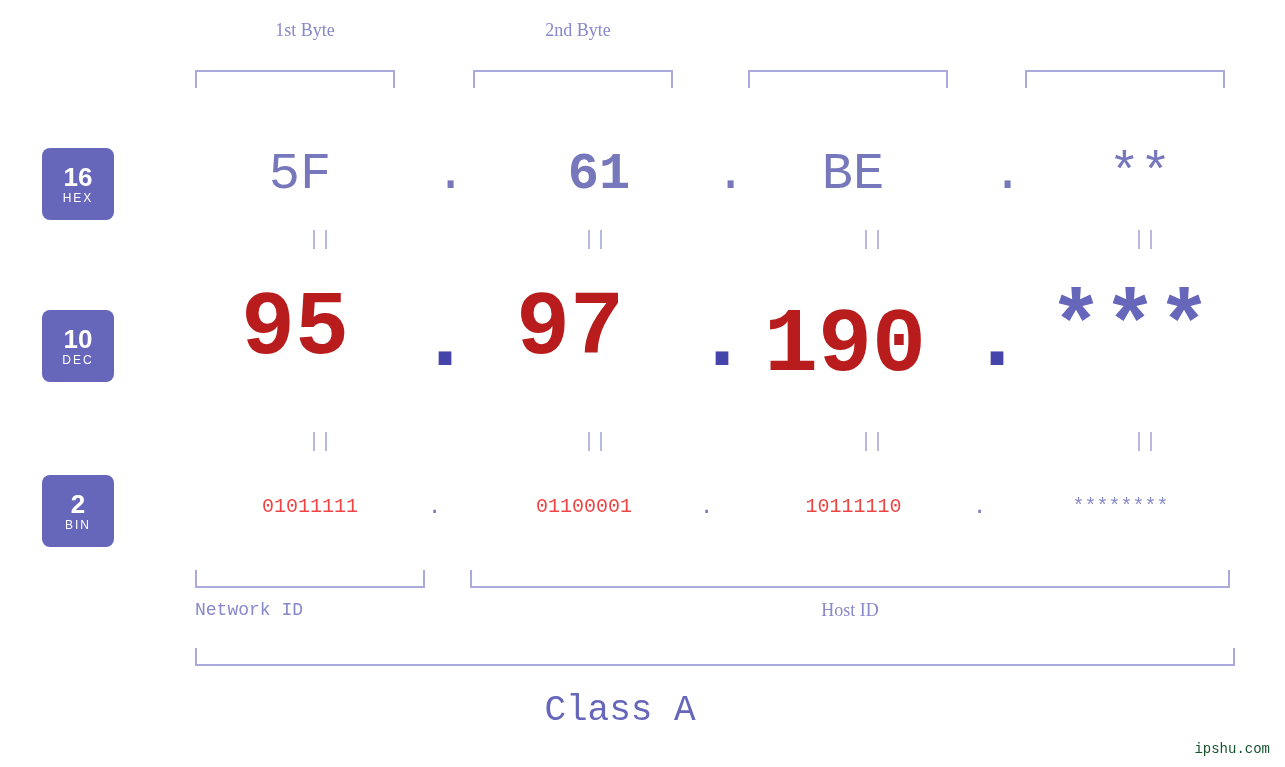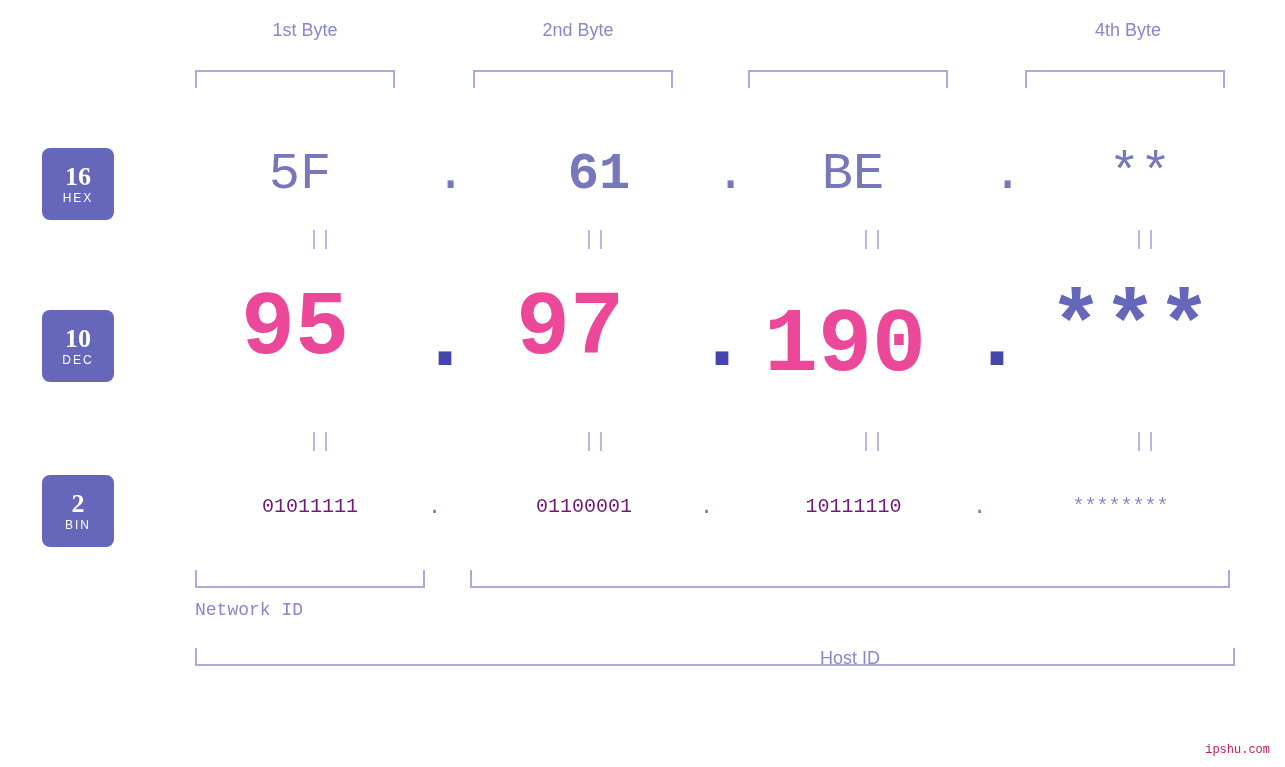--- a/index.html
+++ b/index.html
@@ -10,38 +10,38 @@
       width: 1285px;
       height: 767px;
       overflow: hidden;
       position: relative;
     }
 
     .watermark {
       position: absolute;
       bottom: 10px;
       right: 15px;
-      color: #be185d;
-      font-size: 12px;
+      color: #14532d;
+      font-size: 14px;
       font-family: 'Courier New', Courier, monospace;
     }
 
     
     .layout {
       position: relative;
       width: 1285px;
       height: 767px;
     }
 
     
     .byte-header {
       position: absolute;
       color: #8888cc;
       font-size: 18px;
-      font-family: Liberation Sans, sans-serif;
+      font-family: Liberation Serif, serif;
       text-align: center;
     }
 
     
     .top-bracket {
       position: absolute;
       height: 18px;
       border-top: 2px solid #aaaadd;
       border-left: 2px solid #aaaadd;
       border-right: 2px solid #aaaadd;
@@ -84,31 +84,31 @@
       position: absolute;
       color: #aaaadd;
       font-size: 20px;
       font-family: 'Courier New', Courier, monospace;
       text-align: center;
     }
 
     
     .dec-val {
       position: absolute;
-      color: #ec4899;
+      color: #b91c1c;
       font-size: 90px;
       font-family: 'Courier New', Courier, monospace;
       font-weight: bold;
       text-align: center;
     }
 
     
     .bin-val {
       position: absolute;
-      color: #701a75;
+      color: #ef4444;
       font-size: 20px;
       font-family: 'Courier New', Courier, monospace;
       text-align: center;
     }
 
     
     .badge {
       position: absolute;
       background: #6666bb;
       color: white;
@@ -119,21 +119,21 @@
       flex-direction: column;
       align-items: center;
       justify-content: center;
       left: 42px;
     }
 
     .badge .bnum {
       font-size: 26px;
       font-weight: bold;
       line-height: 1.1;
-      font-family: Liberation Serif, serif;
+      font-family: Liberation Sans, sans-serif;
     }
 
     .badge .bname {
       font-size: 12px;
       letter-spacing: 2px;
       font-family: Arial, sans-serif;
     }
   </style>
 </head>
 <body>
@@ -150,21 +150,20 @@
     <span class="bname">DEC</span>
   </div>
 
   <div class="badge" style="top: 475px;">
     <span class="bnum">2</span>
     <span class="bname">BIN</span>
   </div>
 
   <div class="byte-header" style="left: 205px; top: 20px; width: 200px;">1st Byte</div>
   <div class="byte-header" style="left: 478px; top: 20px; width: 200px;">2nd Byte</div>
-  <div class="byte-header" style="left: 1028px; top: 20px; width: 200px;">4th Byte</div>
 
   <div class="top-bracket" style="left: 195px; top: 70px; width: 200px;"></div>
   <div class="top-bracket" style="left: 473px; top: 70px; width: 200px;"></div>
   <div class="top-bracket" style="left: 748px; top: 70px; width: 200px;"></div>
   <div class="top-bracket" style="left: 1025px; top: 70px; width: 200px;"></div>
 
   <div class="hex-val" style="left: 245px; top: 145px; width: 110px;">5F</div>
   <div class="dot-hex" style="left: 435px; top: 145px;">.</div>
   <div class="hex-val" style="left: 544px; top: 145px; width: 110px; font-weight: bold;">61</div>
   <div class="dot-hex" style="left: 715px; top: 145px;">.</div>
@@ -197,20 +196,21 @@
   <div class="bin-val" style="left: 726px; top: 495px; width: 255px;">10111110</div>
   <div class="dot-bin" style="left: 973px; top: 495px;">.</div>
   <div class="bin-val" style="left: 998px; top: 495px; width: 245px; color: #8888cc;">********</div>
 
   <div style="position:absolute; left:195px; top:570px; width:230px; height:18px; border-bottom:2px solid #aaaadd; border-left:2px solid #aaaadd; border-right:2px solid #aaaadd;"></div>
 
   <div style="position:absolute; left:470px; top:570px; width:760px; height:18px; border-bottom:2px solid #aaaadd; border-left:2px solid #aaaadd; border-right:2px solid #aaaadd;"></div>
 
   <div style="position:absolute; left:195px; top:600px; width:230px; text-align:left; color:#8888cc; font-size:18px; font-family:'Courier New',Courier,monospace;">Network ID</div>
 
-  <div style="position:absolute; left:470px; top:600px; width:760px; text-align:center; color:#8888cc; font-size:18px; font-family:Liberation Sans, sans-serif;margin-top:48px;">Host ID</div>
+  <div style="position:absolute; left:470px; top:600px; width:760px; text-align:center; color:#8888cc; font-size:18px; font-family:Liberation Serif, serif;">Host ID</div>
 
   <div style="position:absolute; left:195px; top:648px; width:1040px; height:18px; border-bottom:2px solid #aaaadd; border-left:2px solid #aaaadd; border-right:2px solid #aaaadd;"></div>
 
+  <div style="position:absolute; left:0; top:690px; width:1240px; text-align:center; color:#6666bb; font-size:36px; font-family:'Courier New',Courier,monospace;">Class A</div>
 
   <div class="watermark">ipshu.com</div>
 
 </div>
 
 </body></html>

